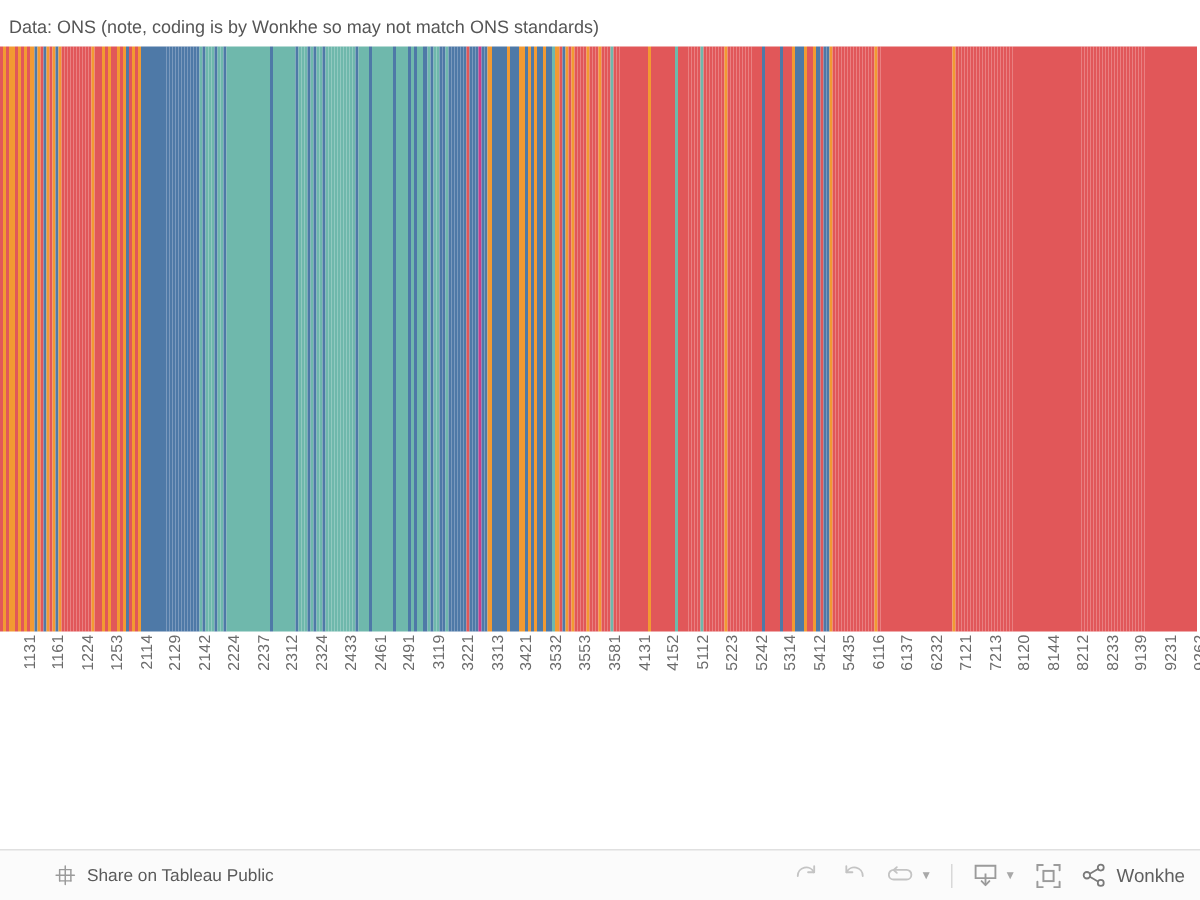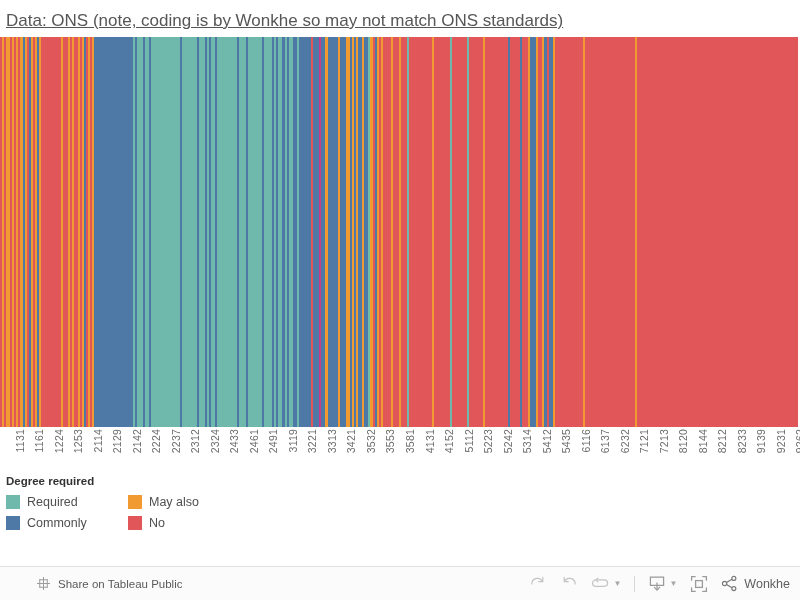--- a/index.html
+++ b/index.html
@@ -22,25 +22,24 @@
   .titlebar { padding: 8px 6px 2px 6px; }
   .viz-title {
     font-size: 18.5px;
     color: #4a4a4a;
     font-weight: 400;
     letter-spacing: -0.1px;
     line-height: 1.15;
     white-space: nowrap;
   }
   .viz-subtitle {
-    font-size: 17px;
+    font-size: 12px;
     color: #565656;
     margin-top: 3px;
     white-space: nowrap;
-    text-decoration: underline;
   }
 
   
   .plot-wrap {
     position: relative;
     margin: 4px 0 0 0;
     height: 390px;
     width: 800px;
   }
   #stripes {
@@ -591,41 +590,20 @@
       <span class="tick" style="left: 696.683px;">8144</span>
       <span class="tick" style="left: 716.195px;">8212</span>
       <span class="tick" style="left: 735.707px;">8233</span>
       <span class="tick" style="left: 755.22px;">9139</span>
       <span class="tick" style="left: 774.732px;">9231</span>
       <span class="tick" style="left: 794.244px;">9262</span>
     </div>
 
   <div class="legend-row">
 
-    <div class="legend-block">
-      <div class="legend-title">Degree required</div>
-      <div class="legend-items" id="legend-items">
-          <div class="legend-item">
-            <span class="swatch" style="background: rgb(111, 184, 172);"></span>
-            <span class="legend-label">Required</span>
-          </div>
-          <div class="legend-item">
-            <span class="swatch" style="background: rgb(242, 154, 50);"></span>
-            <span class="legend-label">May also</span>
-          </div>
-          <div class="legend-item">
-            <span class="swatch" style="background: rgb(78, 121, 167);"></span>
-            <span class="legend-label">Commonly</span>
-          </div>
-          <div class="legend-item">
-            <span class="swatch" style="background: rgb(225, 87, 89);"></span>
-            <span class="legend-label">No</span>
-          </div>
-        </div>
-    </div>
 
   </div>
 
   <div class="toolbar">
 
     <div class="tb-left">
       <span>
         <svg width="15" height="15" viewBox="0 0 16 16">
           <g stroke="#9a9a9a" stroke-width="1.05" stroke-linecap="round">
             <line x1="8" y1="1.5" x2="8" y2="14.5"></line>

